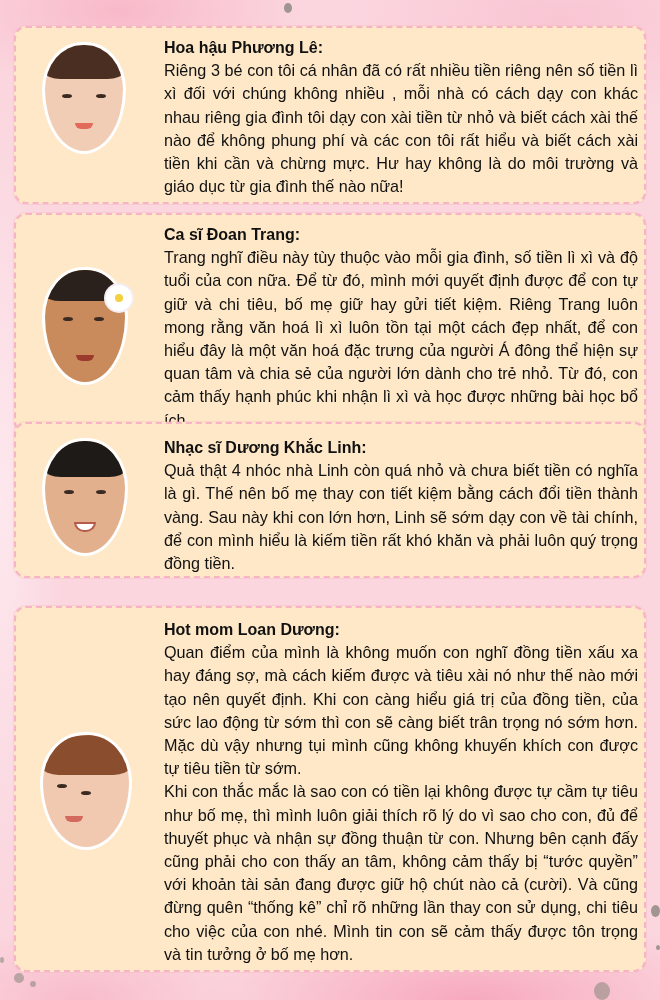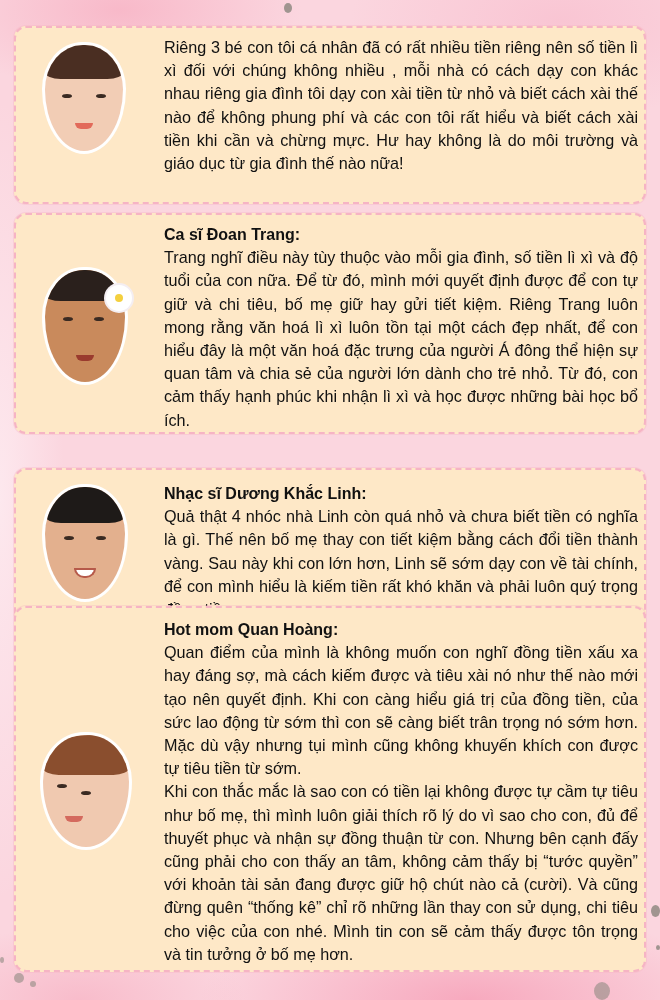--- a/index.html
+++ b/index.html
@@ -101,20 +101,21 @@
 <div class="card" style="top:26px;height:178px;">
   <div class="avatar" style="top:14px;height:112px;">
     <div class="face" style="background:#f2cdb5;">
       <div class="hair" style="background:#4a2e22;height:32%;"></div>
       <div class="eye" style="left:22%;"></div>
       <div class="eye" style="right:22%;"></div>
       <div class="mouth" style="background:#e26a5a;"></div>
     </div>
   </div>
   <div class="text" style="top:8px;">
+    <span class="name">Hoa hậu Phương Lê:</span>
     <span class="para">Riêng 3 bé con tôi cá nhân đã có rất nhiều tiền riêng nên số tiền lì xì đối với chúng không nhiều , mỗi nhà có cách dạy con khác nhau riêng gia đình tôi dạy con xài tiền từ nhỏ và biết cách xài thế nào để không phung phí và các con tôi rất hiểu và biết cách xài tiền khi cần và chừng mực. Hư hay không là do môi trường và giáo dục từ gia đình thế nào nữa!</span>
   </div>
 </div>
 
 <div class="card" style="top:213px;height:221px;">
   <div class="avatar" style="top:52px;height:118px;width:86px;">
     <div class="face" style="background:#c98a5c;">
       <div class="hair" style="background:#2a201c;height:28%;"></div>
       <div class="eye" style="left:22%;top:42%;"></div>
       <div class="eye" style="right:26%;top:42%;"></div>
@@ -123,21 +124,21 @@
     <div style="position:absolute;right:-4px;top:18px;width:26px;height:26px;border-radius:50%;background:#fff;box-shadow:0 0 0 2px #f4eef2;">
       <div style="position:absolute;left:9px;top:9px;width:8px;height:8px;border-radius:50%;background:#f4d03f;"></div>
     </div>
   </div>
   <div class="text" style="top:8px;">
     <span class="name">Ca sĩ Đoan Trang:</span>
     <span class="para">Trang nghĩ điều này tùy thuộc vào mỗi gia đình, số tiền lì xì và độ tuổi của con nữa. Để từ đó, mình mới quyết định được để con tự giữ và chi tiêu, bố mẹ giữ hay gửi tiết kiệm. Riêng Trang luôn mong rằng văn hoá lì xì luôn tồn tại một cách đẹp nhất, để con hiểu đây là một văn hoá đặc trưng của người Á đông thể hiện sự quan tâm và chia sẻ của người lớn dành cho trẻ nhỏ. Từ đó, con cảm thấy hạnh phúc khi nhận lì xì và học được những bài học bổ ích.</span>
   </div>
 </div>
 
-<div class="card" style="top:468px;height:156px;">
+<div class="card" style="top:422px;height:156px;">
   <div class="avatar" style="top:14px;height:118px;width:86px;">
     <div class="face" style="background:#e3b08e;">
       <div class="hair" style="background:#1e1a18;height:32%;"></div>
       <div class="eye" style="left:24%;top:44%;"></div>
       <div class="eye" style="right:24%;top:44%;"></div>
       <div class="mouth" style="background:#fff;border:2px solid #b65a4a;width:18px;height:6px;top:72%;"></div>
     </div>
   </div>
   <div class="text" style="top:12px;">
     <span class="name">Nhạc sĩ Dương Khắc Linh:</span>
@@ -148,17 +149,17 @@
 <div class="card" style="top:606px;height:366px;">
   <div class="avatar" style="top:124px;height:118px;width:92px;left:24px;">
     <div class="face" style="background:#f0c9b0;">
       <div class="hair" style="background:#8a4e2e;height:36%;border-radius:60% 50% 20% 20%;"></div>
       <div class="eye" style="left:16%;top:44%;"></div>
       <div class="eye" style="left:44%;top:50%;"></div>
       <div class="mouth" style="background:#d46a5e;left:36%;top:72%;"></div>
     </div>
   </div>
   <div class="text" style="top:10px;">
-    <span class="name">Hot mom Quan Hoàng:</span>
+    <span class="name">Hot mom Loan Dương:</span>
     <span class="para">Quan điểm của mình là không muốn con nghĩ đồng tiền xấu xa hay đáng sợ, mà cách kiếm được và tiêu xài nó như thế nào mới tạo nên quyết định. Khi con càng hiểu giá trị của đồng tiền, của sức lao động từ sớm thì con sẽ càng biết trân trọng nó sớm hơn. Mặc dù vậy nhưng  tụi mình cũng không khuyến khích con được tự tiêu tiền từ sớm.</span>
     <span class="para">Khi con thắc mắc là sao con có tiền lại không được tự cầm tự tiêu như bố mẹ, thì mình luôn  giải thích rõ lý do vì sao cho con, đủ để thuyết phục và nhận sự đồng thuận từ con. Nhưng bên cạnh đấy cũng phải cho con thấy an tâm, không cảm thấy bị “tước quyền” với khoản tài sản đang được giữ hộ chút nào cả (cười). Và cũng đừng quên “thống kê” chỉ rõ những lần thay con sử dụng, chi tiêu cho việc của con nhé. Mình tin con sẽ cảm thấy được tôn trọng và tin tưởng ở bố mẹ hơn.</span>
   </div>
 </div>
 
 </body></html>

